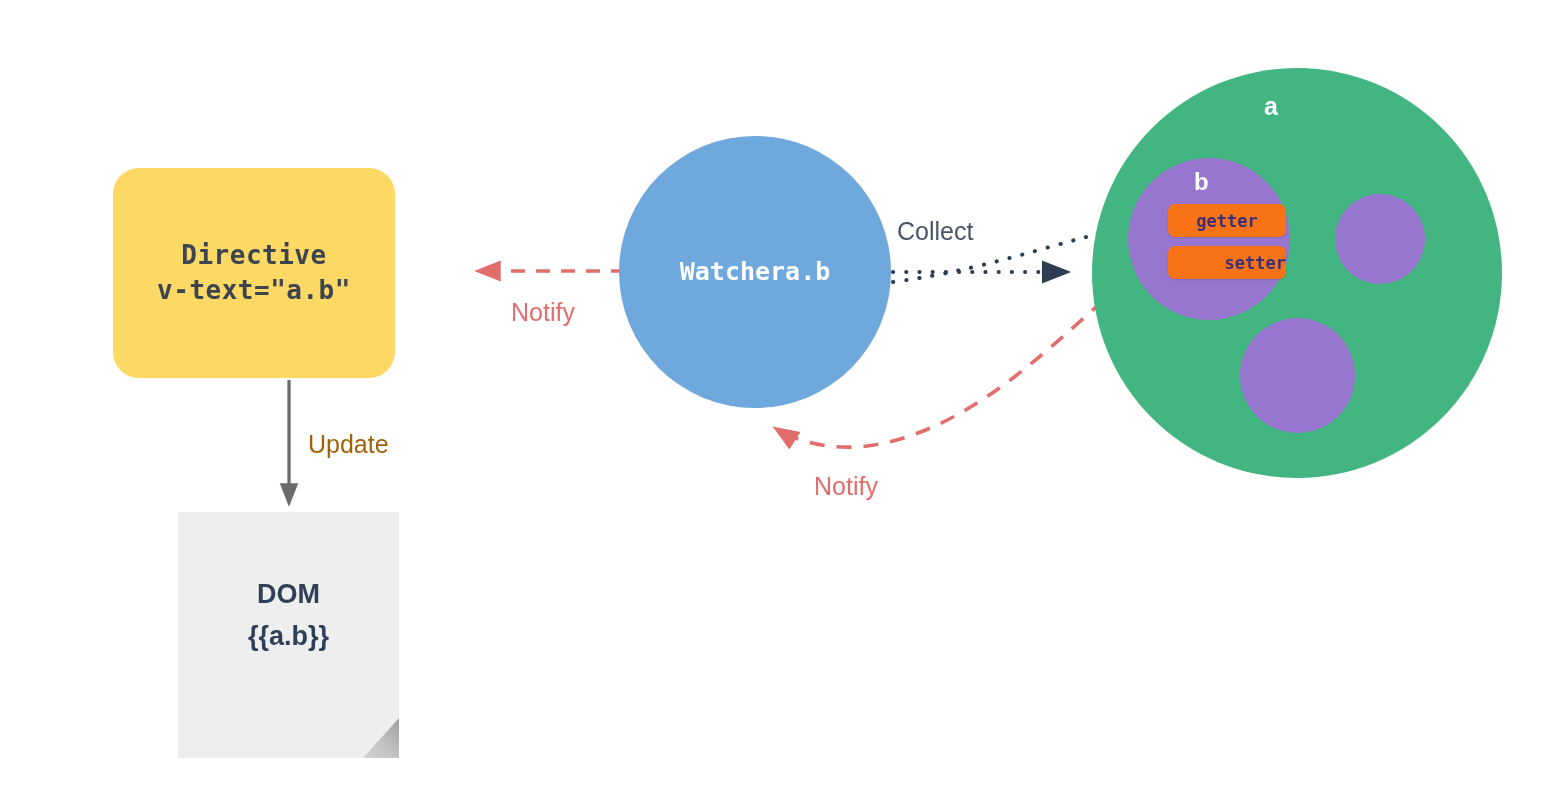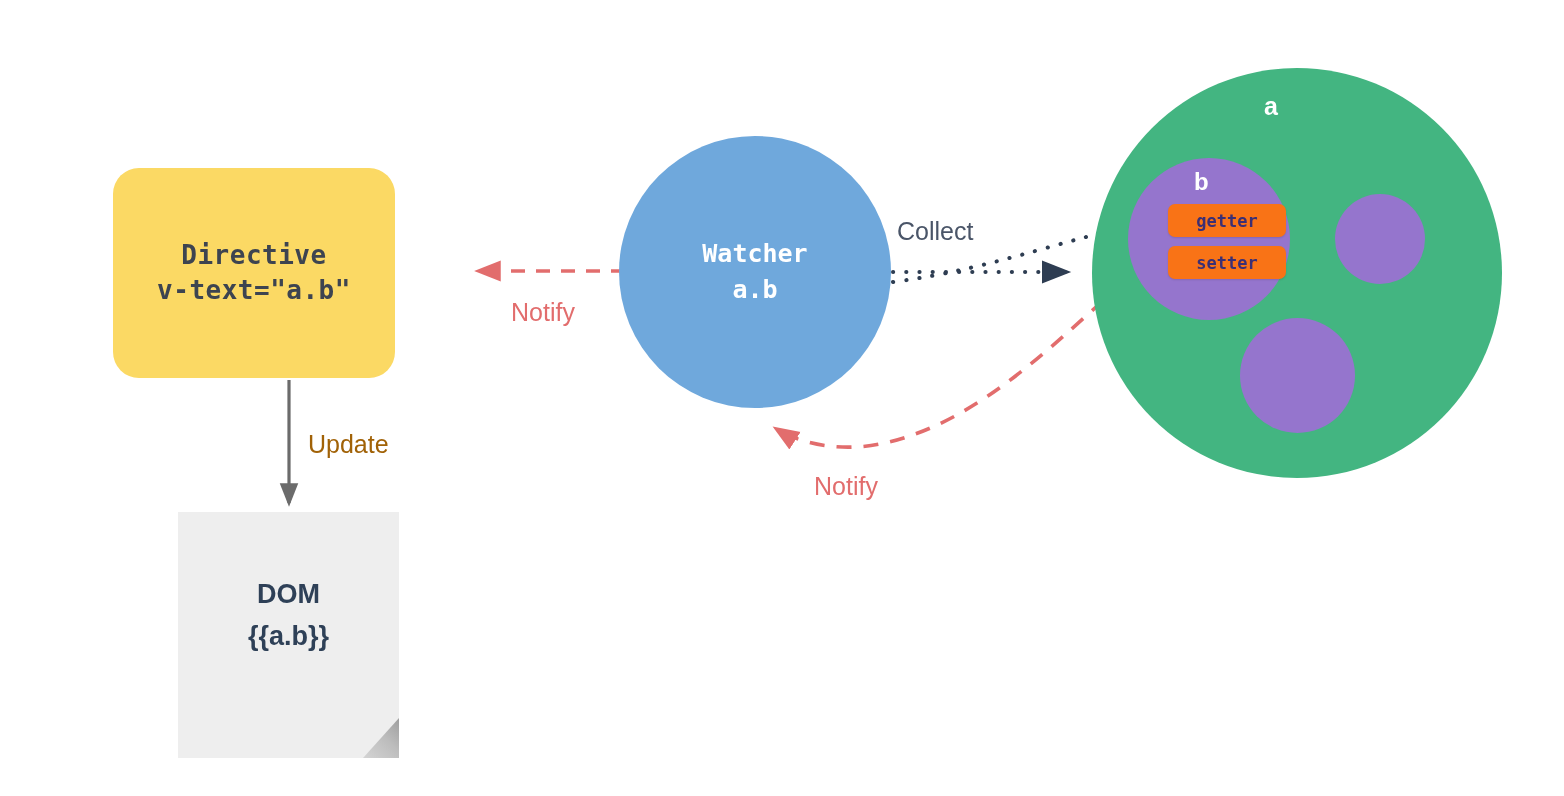--- a/index.html
+++ b/index.html
@@ -91,21 +91,21 @@
   
   .watcher {
     position: absolute;
     left: 619px;
     top: 136px;
     width: 272px;
     height: 272px;
     border-radius: 50%;
     background: #6fa8dc;
     display: flex;
-    flex-direction: column;
+    flex-direction: row;
     align-items: center;
     justify-content: center;
   }
   .watcher .line {
     font-family: "DejaVu Sans Mono", "Liberation Mono", monospace;
     font-weight: 700;
     font-size: 25px;
     color: #ffffff;
     line-height: 1.45;
     white-space: pre;
@@ -155,21 +155,21 @@
     display: flex;
     align-items: center;
     justify-content: center;
     font-family: "DejaVu Sans Mono", "Liberation Mono", monospace;
     font-weight: 700;
     font-size: 17px;
     color: #3b2f75;
     box-shadow: 0 1px 2px rgba(0,0,0,0.12);
   }
   .pill-getter { left: 76px; top: 136px; }
-  .pill-setter { left: 76px; top: 178px; }
+  .pill-setter { left: 76px; top: 178px; justify-content: flex-end; }
 
   .dot-circle {
     position: absolute;
     border-radius: 50%;
     background: #9575cd;
   }
   .dot-right { left: 243px; top: 126px; width: 90px; height: 90px; }
   .dot-bottom { left: 148px; top: 250px; width: 115px; height: 115px; }
 
   

